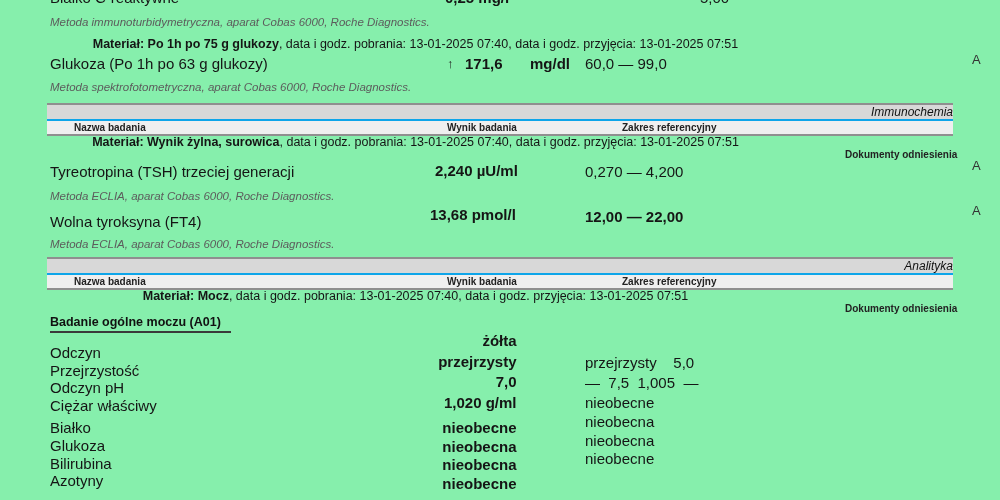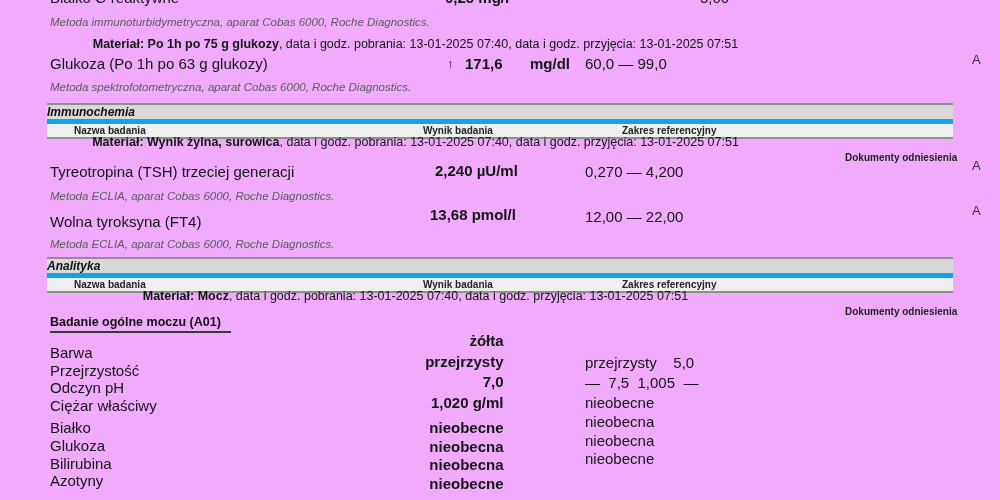--- a/index.html
+++ b/index.html
@@ -1,45 +1,45 @@
 <!DOCTYPE html>
 <html><head>
 <meta charset="utf-8">
 <style>
   html,body { margin:0; padding:0; background:#ffffff; }
   #report {
     position:relative; width:1000px; height:500px; overflow:hidden;
-    background:#f0abfc; font-family:"Liberation Sans", sans-serif; color:#151515;
+    background:#86efac; font-family:"Liberation Sans", sans-serif; color:#151515;
   }
   .t { position:absolute; font-size:15px; color:#151515; white-space:nowrap; }
   .b { font-weight:bold; }
   .flag { font-size:13px; color:#222; }
   .method { position:absolute; font-style:italic; color:#5c5c5c; font-size:11.5px; white-space:nowrap; }
   .material { position:absolute; left:0; width:831px; text-align:center; font-size:12.5px; color:#151515; white-space:nowrap; }
   .sec { position:absolute; left:47px; width:906px; }
   .sec-title {
-    background:#d8d8d8; border-top:2px solid #8f8f8f; border-bottom:5px solid #0ea5e9;
-    text-align:left; font-weight:bold; font-style:italic; font-size:12px;
+    background:#d8d8d8; border-top:2px solid #8f8f8f; border-bottom:2px solid #0ea5e9;
+    text-align:right; font-weight:normal; font-style:italic; font-size:12px;
     height:14px; line-height:14px; color:#111;
   }
   .sec-cols {
     position:relative; background:#efefef; height:13px; border-bottom:2px solid #8f8f8f;
     font-size:10px; font-weight:bold; color:#222;
   }
   .sec-cols span { position:absolute; top:1px; white-space:nowrap; }
   .col-name   { left:3px;padding-left:24px; }
-  .col-result { left:376px;text-align:center; }
+  .col-result { left:400px;text-align:center; }
   .col-range  { left:575px; }
   .col-docs   { left:798px;margin-top:27px; }
   .doc-a { position:absolute; left:972px; font-size:13px; color:#333; }
   .ucol { position:absolute; }
   .ucol div { white-space:pre; }
   .ulabels div { line-height:17.6px; font-size:15px; }
   .uvalues div { line-height:20.5px; font-size:15px; font-weight:bold; }
-  .uvalues div.num { margin-left:33px; }
+  .uvalues div.num { margin-left:46px; }
   .uvalues div.g2 { line-height:18.6px; }
   .uvalues div.gap { margin-top:6px; }
   .urefs div { line-height:19.7px; font-size:15px; }
   .urefs div.g2 { line-height:18.6px; }
   .urefs div.gap { margin-top:2px; }
   .urine-title {
     position:absolute; font-size:12.5px; font-weight:bold; color:#111;
     border-bottom:2px solid #3a3a3a; padding:0 10px 2px 0; white-space:nowrap;
   }
 </style>
@@ -76,40 +76,40 @@
   <div class="material" style="top:135px;"><span class="b">Materiał: Wynik żylna, surowica</span><span>, data i godz. pobrania: 13-01-2025 07:40, data i godz. przyjęcia: 13-01-2025 07:51</span></div>
 
   <div class="t" style="left:50px; top:163px;">Tyreotropina (TSH) trzeciej generacji</div>
   <div class="t b" style="left:435px; top:162px;">2,240 µU/ml</div>
   <div class="t" style="left:585px; top:163px;">0,270 — 4,200</div>
   <div class="doc-a" style="top:158px;">A</div>
   <div class="method" style="left:50px; top:190px;">Metoda ECLIA, aparat Cobas 6000, Roche Diagnostics.</div>
 
   <div class="t" style="left:50px; top:213px;">Wolna tyroksyna (FT4)</div>
   <div class="t b" style="left:430px; top:206px;">13,68 pmol/l</div>
-  <div class="t" style="left:585px; top:208px;">12,00 — 22,00</div>
+  <div class="t" style="left:585px; top:208px;font-weight:bold;">12,00 — 22,00</div>
   <div class="doc-a" style="top:203px;">A</div>
   <div class="method" style="left:50px; top:238px;">Metoda ECLIA, aparat Cobas 6000, Roche Diagnostics.</div>
 
   <div class="sec" style="top:257px;">
     <div class="sec-title">Analityka</div>
     <div class="sec-cols">
       <span class="col-name">Nazwa badania</span>
       <span class="col-result">Wynik badania</span>
       <span class="col-range">Zakres referencyjny</span>
       <span class="col-docs">Dokumenty odniesienia</span>
     </div>
   </div>
 
   <div class="material" style="top:289px;"><span class="b">Materiał: Mocz</span><span>, data i godz. pobrania: 13-01-2025 07:40, data i godz. przyjęcia: 13-01-2025 07:51</span></div>
 
   <div class="urine-title" style="left:50px; top:315px;">Badanie ogólne moczu (A01)</div>
 
   <div class="ucol ulabels" style="left:50px; top:344px;">
-    <div>Barwa</div>
+    <div>Odczyn</div>
     <div>Przejrzystość</div>
     <div>Odczyn pH</div>
     <div>Ciężar właściwy</div>
     <div style="margin-top:5px;">Białko</div>
     <div>Glukoza</div>
     <div>Bilirubina</div>
     <div>Azotyny</div>
   </div>
 
   <div class="ucol uvalues" style="left:398px; top:331px;text-align:right;">

